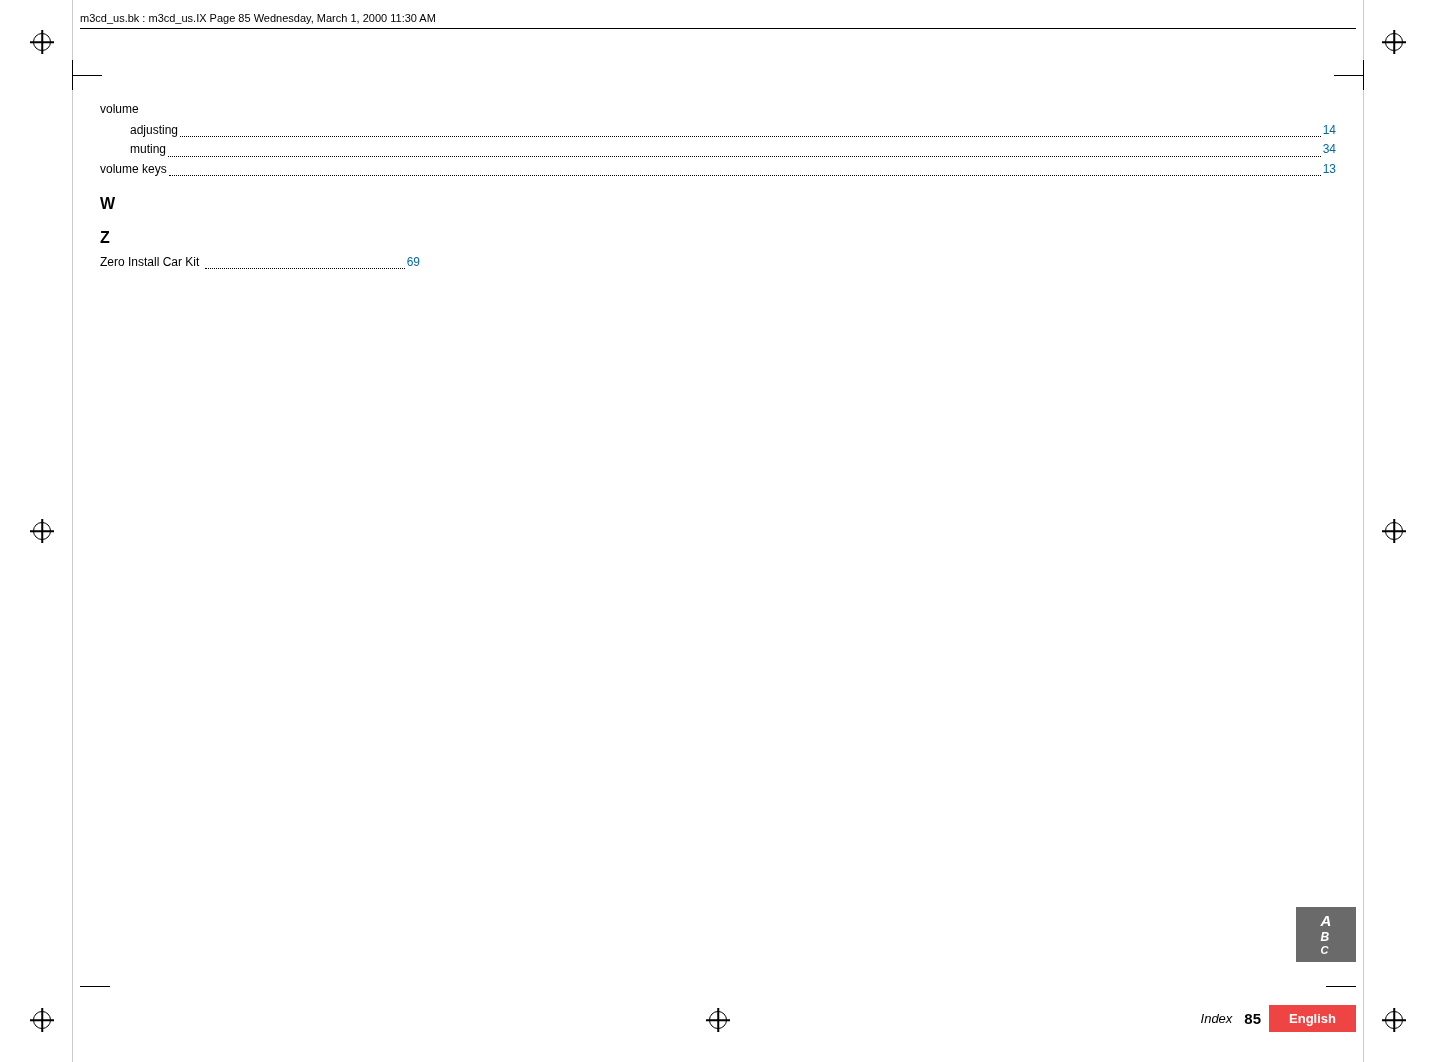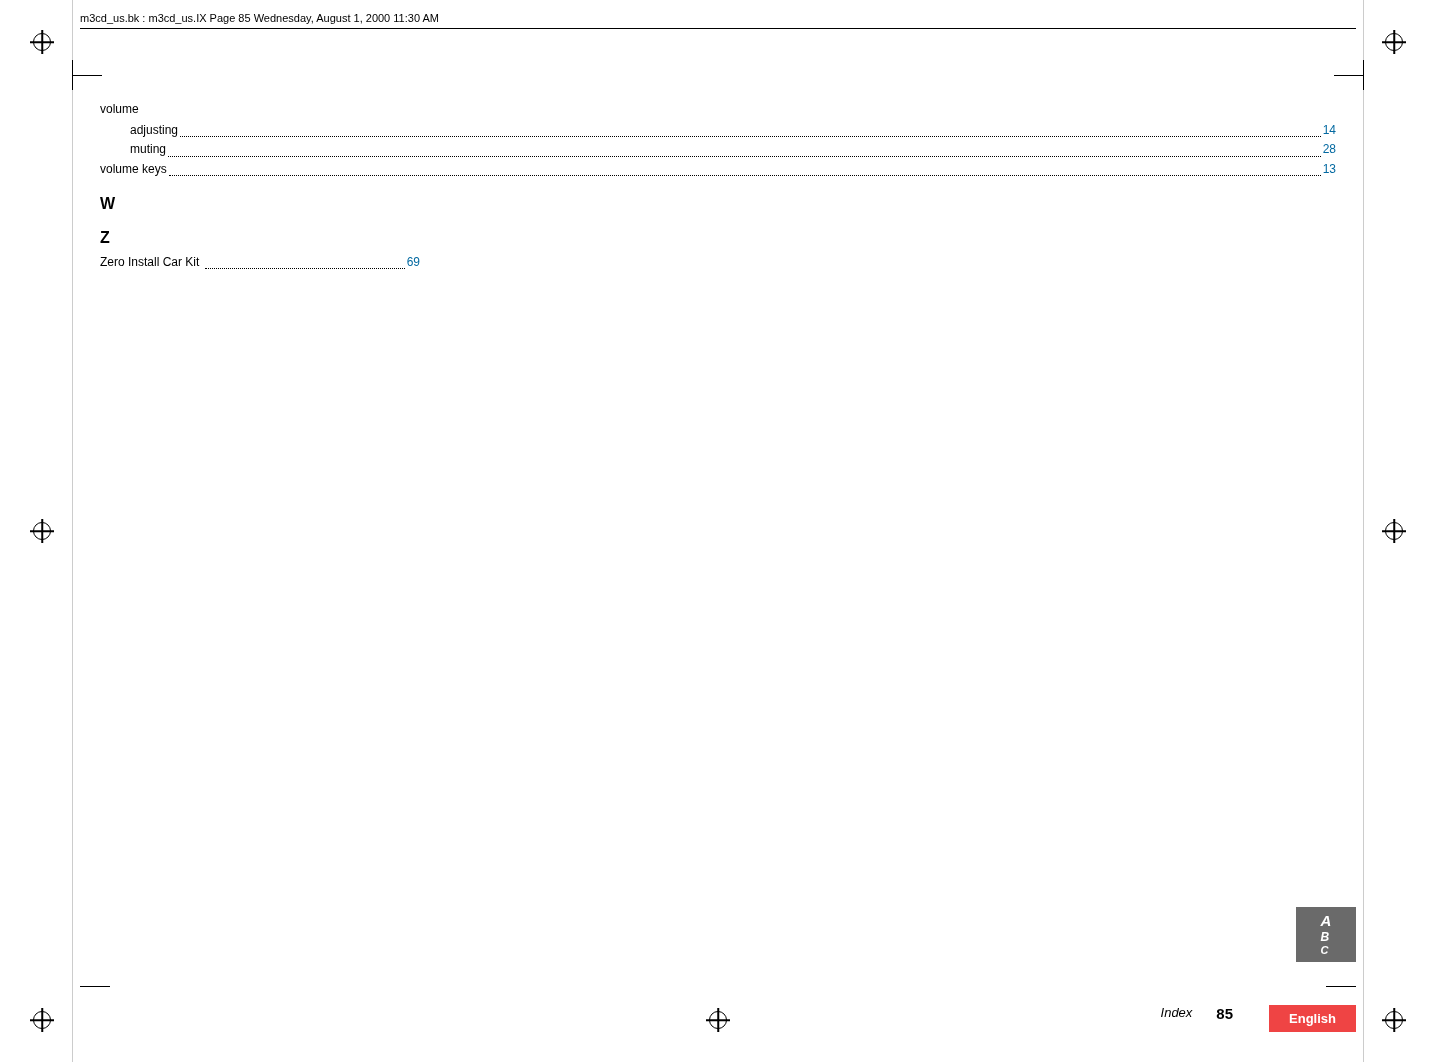--- a/index.html
+++ b/index.html
@@ -153,36 +153,36 @@
       align-items: center;
       justify-content: flex-end;
     }
 
     .footer-left {
       flex: 1;
     }
 
     .footer-right {
       display: flex;
-      align-items: flex-start;
-      gap: 16px;
+      align-items: center;
+      gap: 4px;
     }
 
     .footer-index-label {
       font-style: italic;
       font-size: 13px;
       color: #000;
       margin-right: 8px;
     }
 
     .footer-page-num {
       font-size: 15px;
       font-weight: bold;
       color: #000;
-      margin-right: 20px;
+      margin-right: 4px;
     }
 
     .footer-english-badge {
       background: #ef4444;
       color: #fff;
       font-size: 13px;
       font-weight: bold;
       padding: 6px 20px;
       font-family: Arial, Helvetica, sans-serif;
     }
@@ -302,38 +302,38 @@
   <div class="v-line"></div>
 </div>
 
 <div class="trim-mark-h" style="top: 75px; left: 72px;"></div>
 <div class="trim-mark-v" style="top: 60px; left: 72px;"></div>
 
 <div class="trim-mark-h" style="top: 75px; right: 72px;"></div>
 <div class="trim-mark-v" style="top: 60px; right: 72px;"></div>
 
 <div class="header-bar">
-  <span>m3cd_us.bk : m3cd_us.IX   Page 85   Wednesday, August 1, 2000   11:30 AM</span>
+  <span>m3cd_us.bk : m3cd_us.IX   Page 85   Wednesday, March 1, 2000   11:30 AM</span>
 </div>
 
 <div class="main-content">
 
   <div class="index-section">
     <div class="index-entry volume-parent">
       <span class="entry-label">volume</span>
     </div>
     <div class="index-entry indent-1">
       <span class="entry-label">adjusting</span>
       <span class="entry-dots"></span>
       <span class="entry-page">14</span>
     </div>
     <div class="index-entry indent-1">
       <span class="entry-label">muting</span>
       <span class="entry-dots"></span>
-      <span class="entry-page">28</span>
+      <span class="entry-page">34</span>
     </div>
     <div class="index-entry">
       <span class="entry-label">volume keys</span>
       <span class="entry-dots"></span>
       <span class="entry-page">13</span>
     </div>
   </div>
 
   <div class="index-section" style="margin-top: 16px;">
     <div class="section-header">

